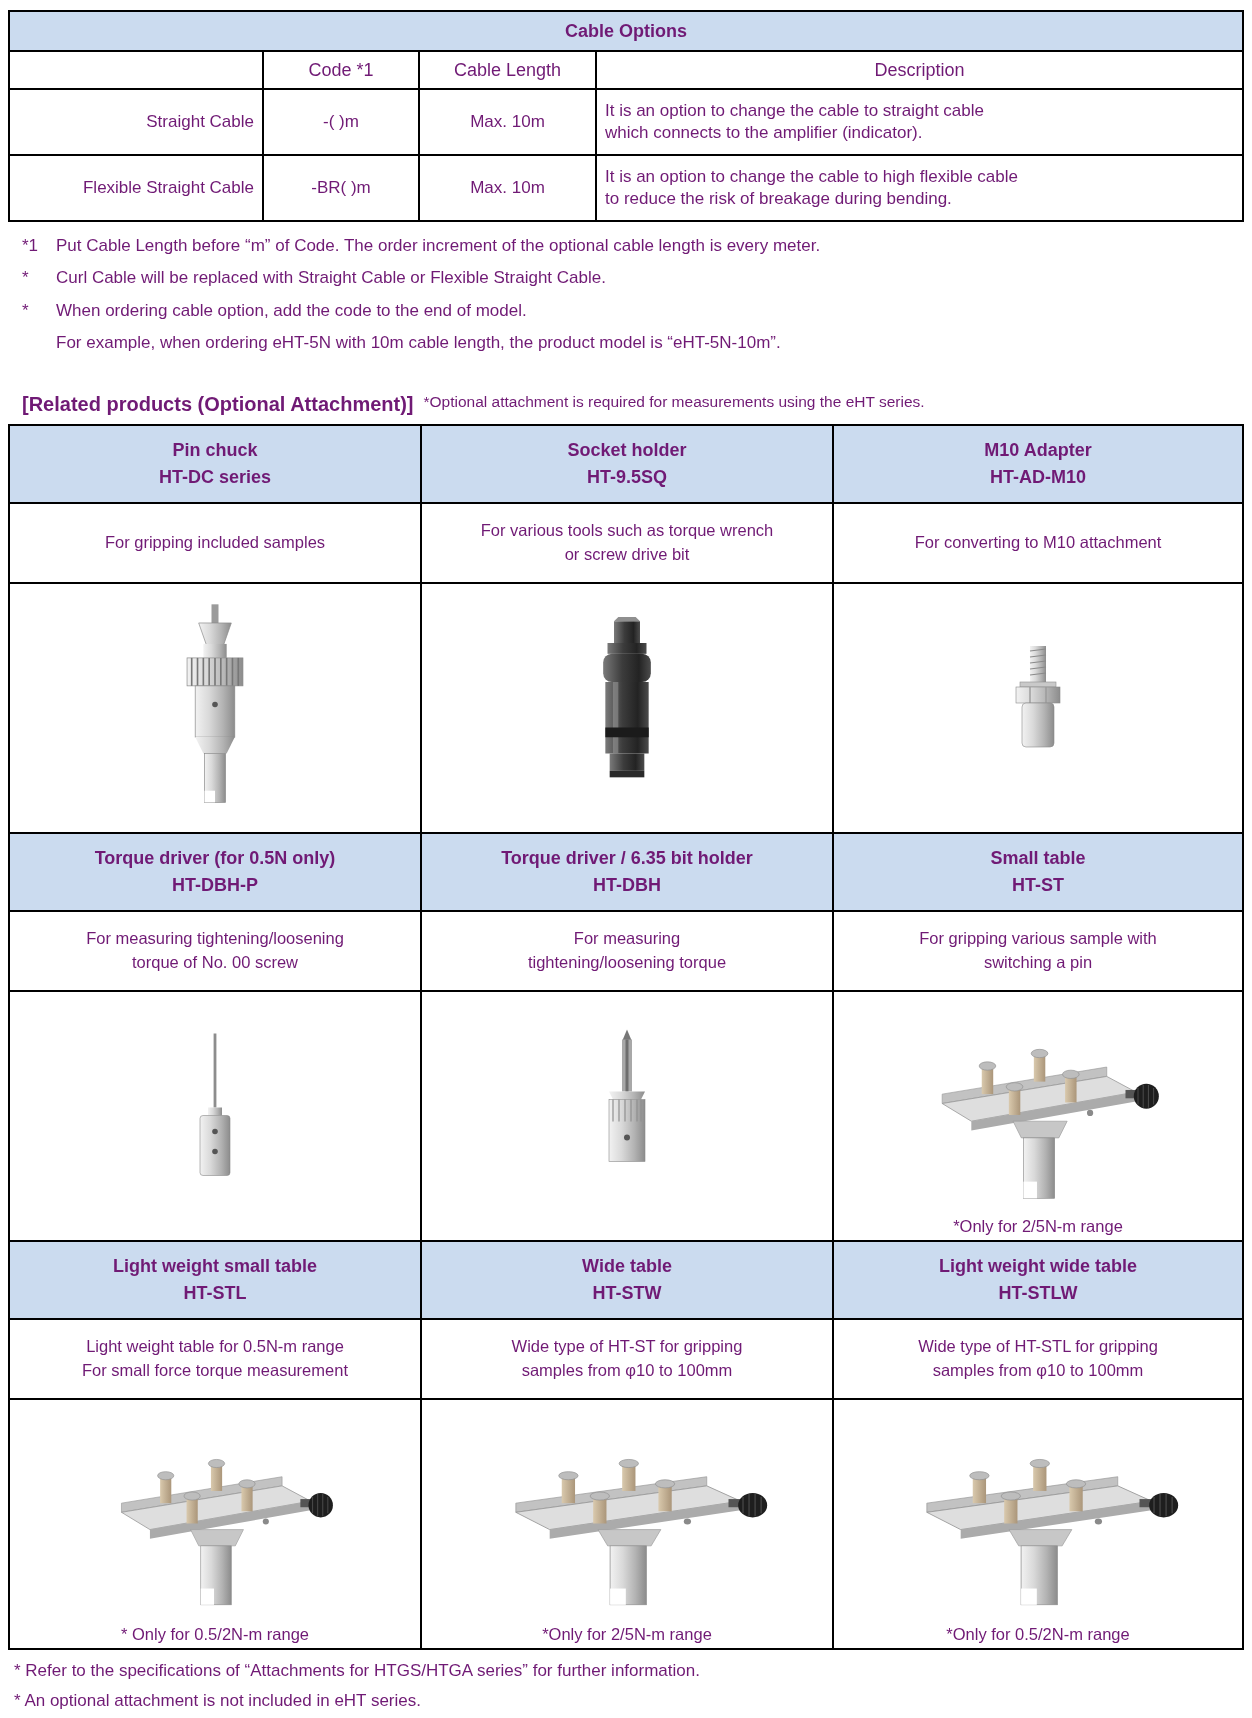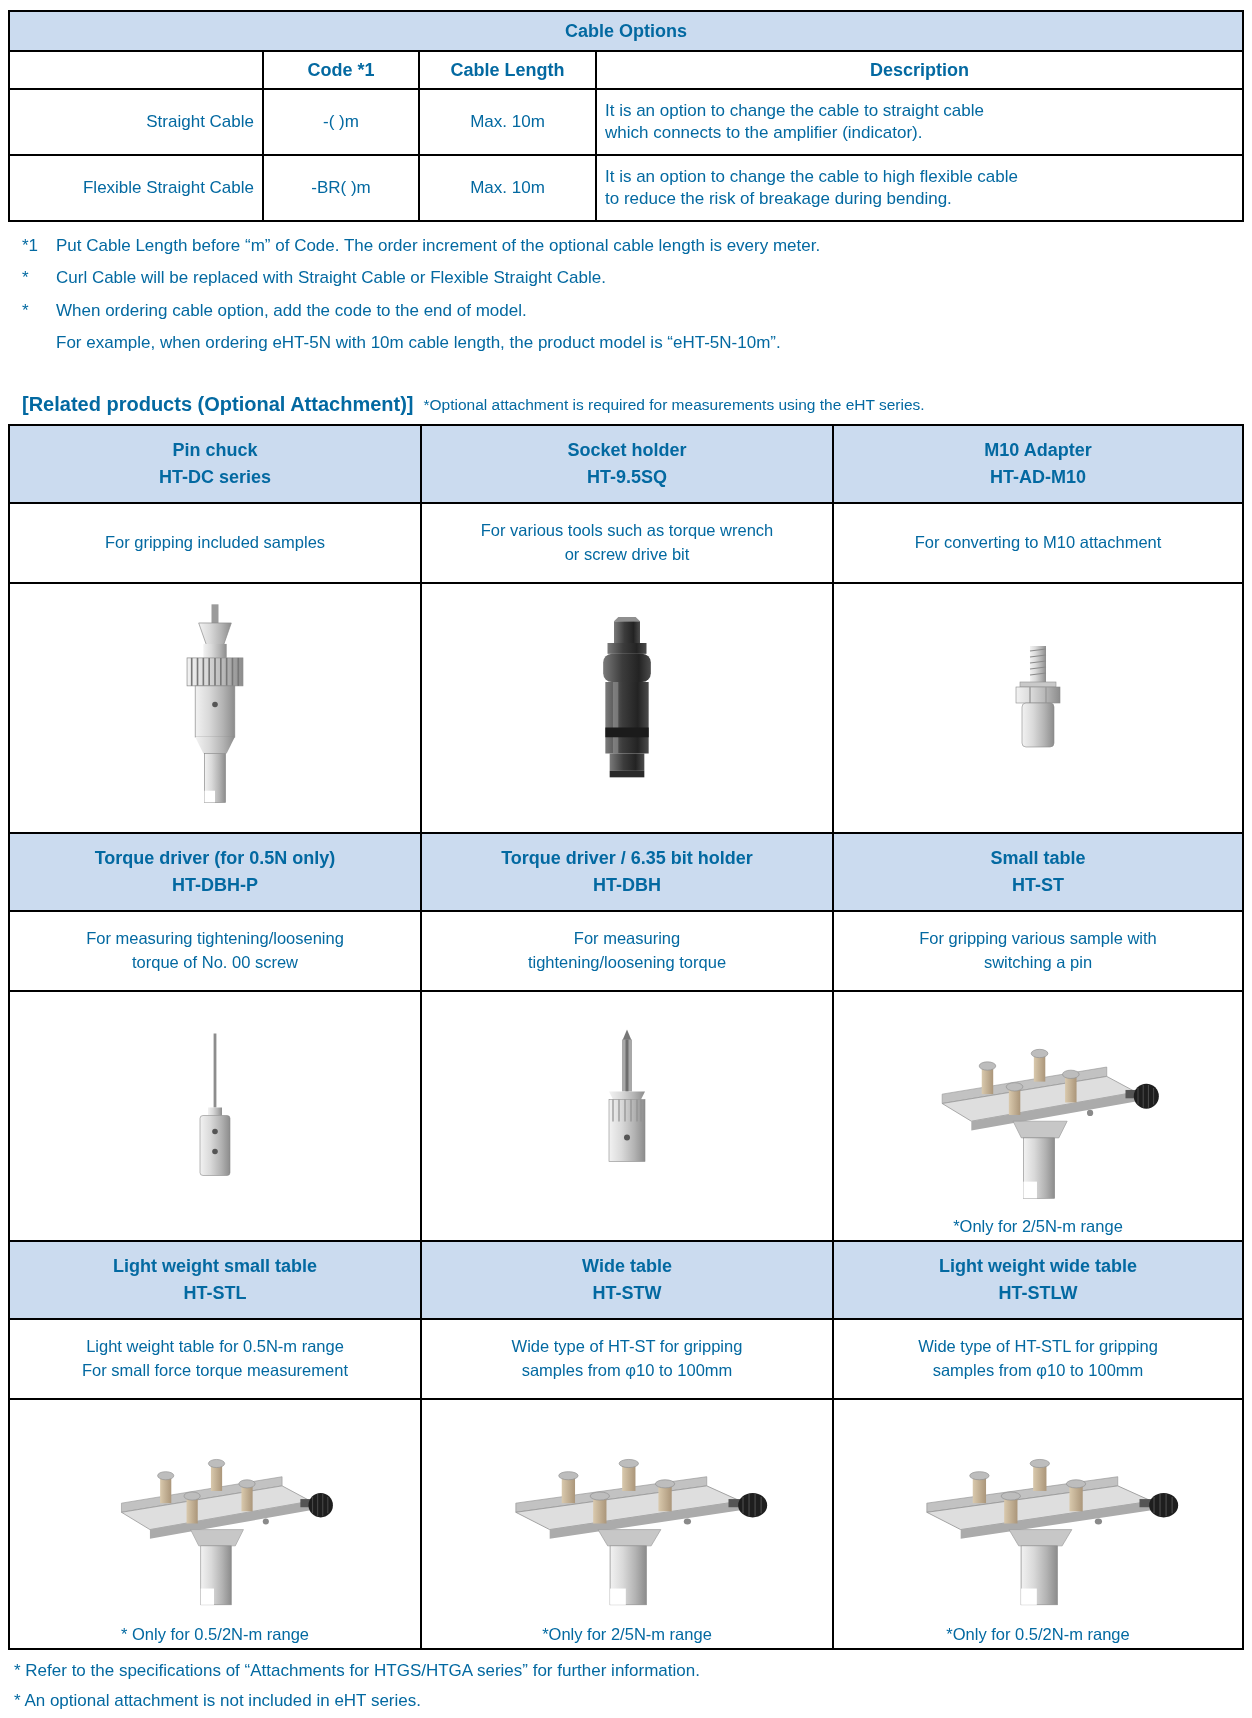--- a/index.html
+++ b/index.html
@@ -1,37 +1,37 @@
 <!DOCTYPE html>
 <html style="--hdr: #cbdbef;"><head>
 <meta charset="utf-8">
 <style>
   html,body{margin:0;padding:0;background:#fff;}
   .page{
     width:1252px;height:1718px;box-sizing:border-box;
     padding:10px 8px 0 8px;
     font-family:"Liberation Sans","DejaVu Sans",sans-serif;
-    color:#0369a1;background:#fff;position:relative;
+    color:#701a75;background:#fff;position:relative;
   }
   table{border-collapse:collapse;width:1236px;table-layout:fixed;}
   td{border:2px solid #000;padding:2px 8px;vertical-align:middle;}
   .blue{background:var(--hdr,#cbdbef);}
   
   .cable .title-cell{height:34px;text-align:center;font-weight:bold;font-size:18px;}
-  .cable .colhead{height:32px;text-align:center;font-weight:bold;font-size:18px;}
+  .cable .colhead{height:32px;text-align:center;font-weight:normal;font-size:18px;}
   .cable .rowname{height:60px;font-size:17px;text-align:right;padding-left:12px;}
   .cable .cval{text-align:center;font-size:17px;}
   .cable .cdesc{font-size:17px;line-height:1.32;white-space:pre-line;}
   
   .fnblock{margin:8px 0 0 14px;font-size:17px;line-height:1.9;}
   .fn{display:flex;align-items:flex-start;}
   .fn-marker{flex:none;width:34px;}
   .fn-text{white-space:pre-line;}
   
-  .rel-heading{margin:34px 0 8px 14px;display:flex;align-items:center;gap:10px;}
+  .rel-heading{margin:34px 0 8px 14px;display:flex;align-items:flex-start;gap:10px;}
   .rel-heading .h-main{font-size:20px;font-weight:bold;}
   .rel-heading .h-note{font-size:15.5px;}
   
   .products td{padding:2px;}
   .phead{height:72px;text-align:center;font-weight:bold;font-size:18px;line-height:1.5;}
   .pdesc{height:74px;text-align:center;font-size:16.5px;line-height:1.45;}
   .pdesc div{white-space:pre-line;}
   .pimg{height:244px;position:relative;text-align:center;vertical-align:middle;background:#fff;}
   .pimg .imgwrap{display:flex;align-items:center;justify-content:center;height:100%;}
   .pnote{

